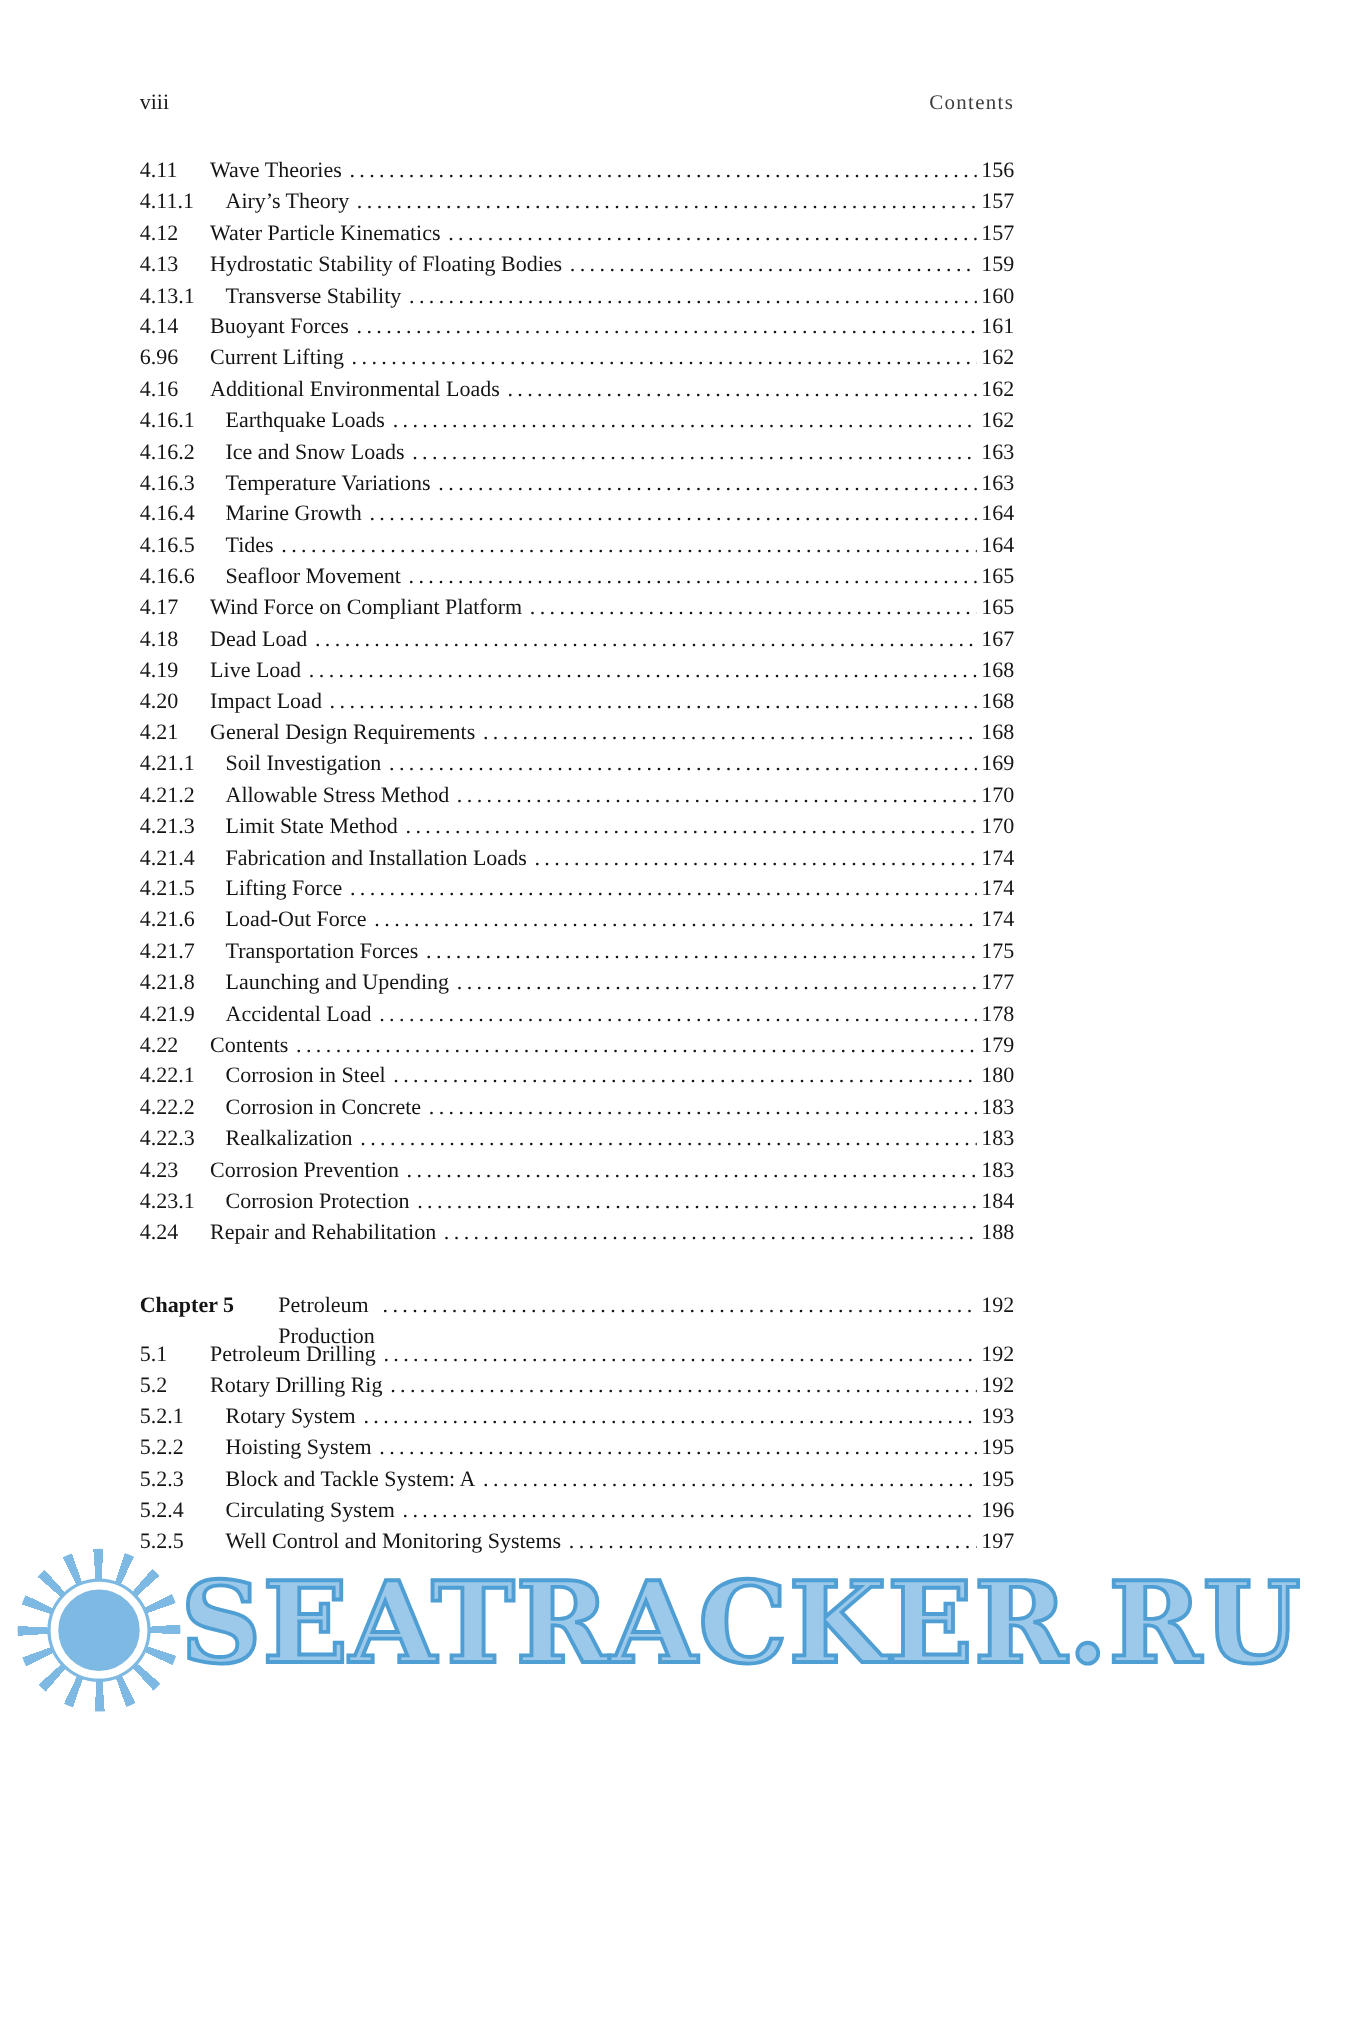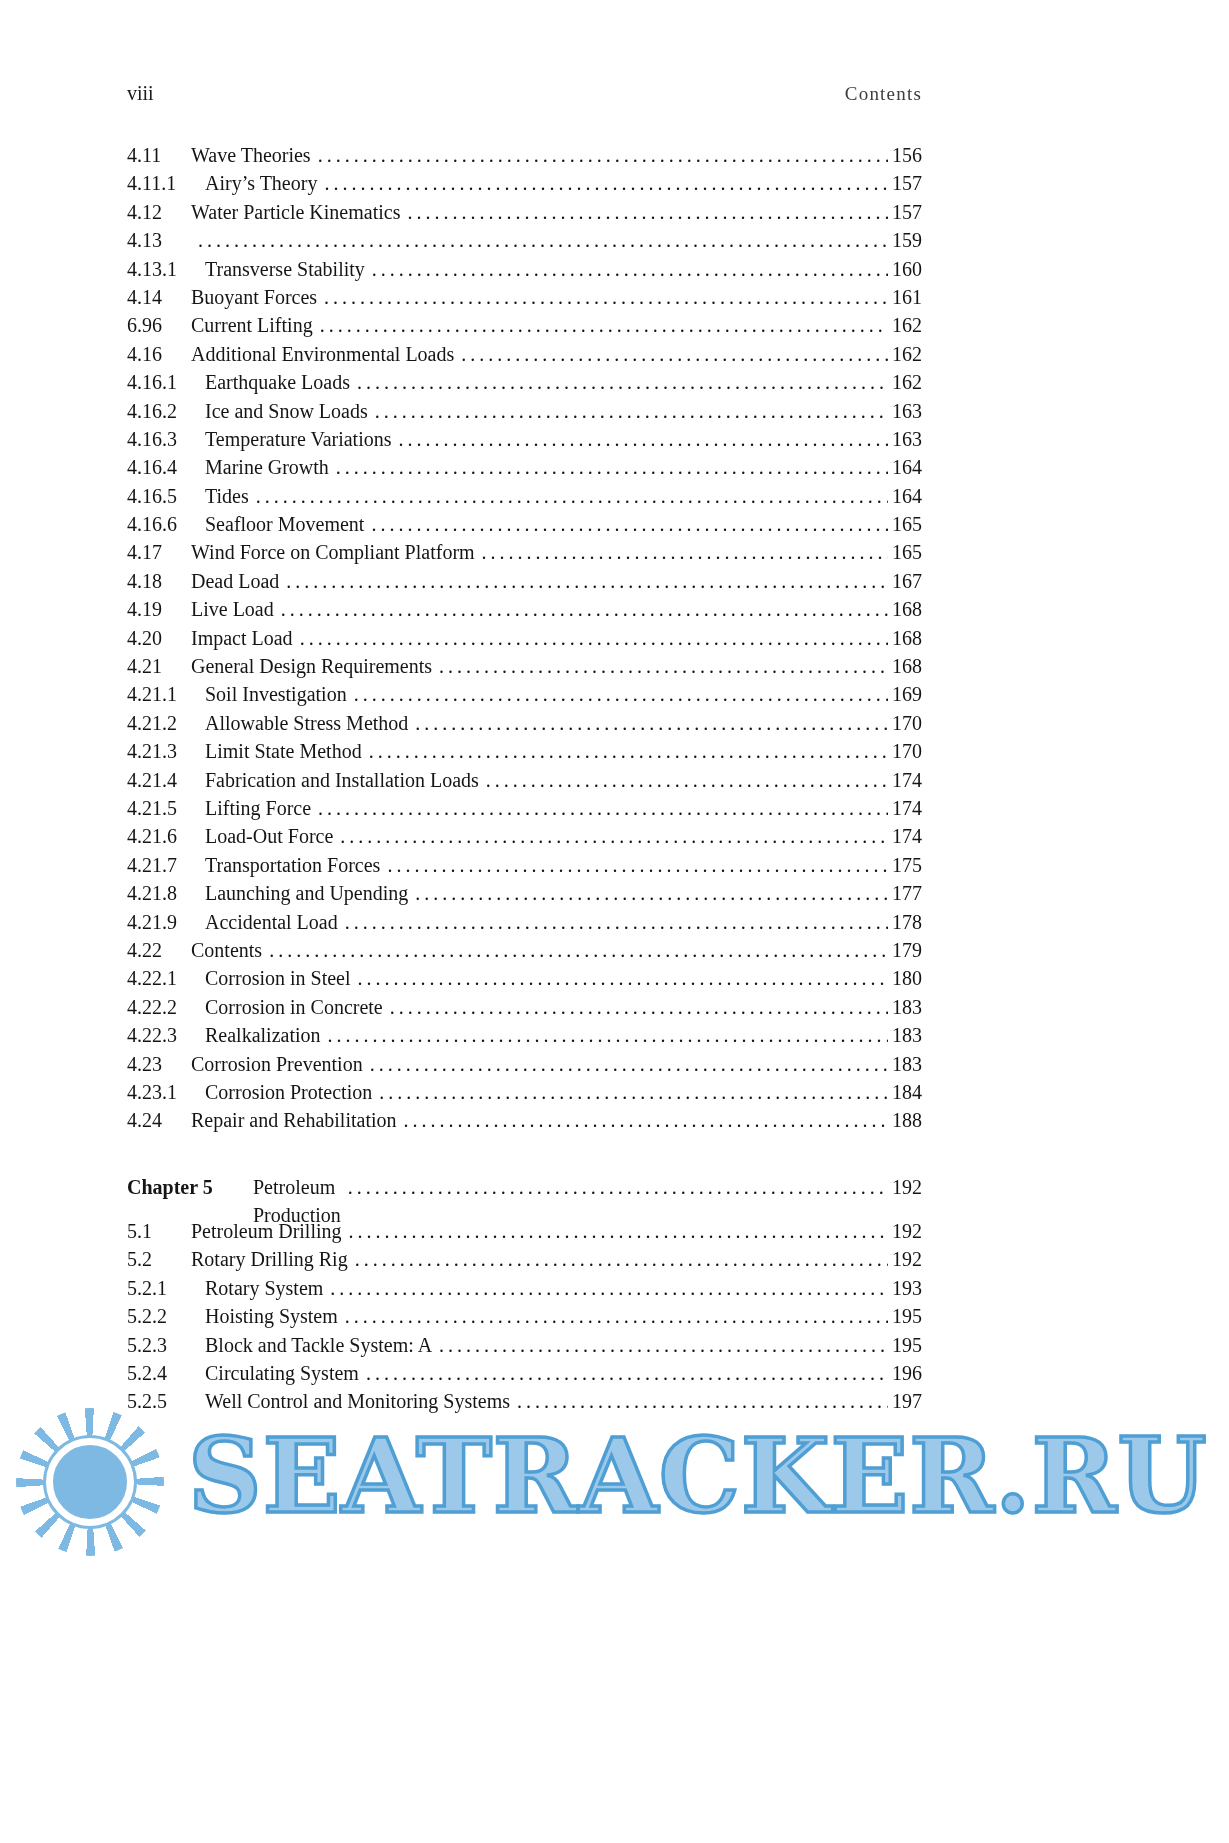--- a/index.html
+++ b/index.html
@@ -90,21 +90,21 @@
     background: #7db9e2;
     border: 7px solid #ffffff;
     box-shadow: 0 0 0 3px #7db9e2;
   }
   .watermark-text {
     font-family: "DejaVu Serif", serif;
     font-weight: bold;
     font-size: 102px;
     line-height: 1;
     white-space: nowrap;
-    margin-left: 24px;
+    margin-left: 0;
     color: #9cc9ea;
     -webkit-text-stroke: 3.5px #4f9fd4;
     letter-spacing: 1px;
     transform: translateY(-6px);
   }
 </style>
 </head>
 <body>
 
 <div>
@@ -130,20 +130,21 @@
           <span class="pagenum">157</span>
         </div>
         <div class="toc-row level1">
           <span class="num">4.12</span>
           <span class="title">Water Particle Kinematics</span>
           <span class="leader">....................................................................................................................................................................................................................................................................</span>
           <span class="pagenum">157</span>
         </div>
         <div class="toc-row level1">
           <span class="num">4.13</span>
+          <span class="title">Hydrostatic Stability of Floating Bodies</span>
           <span class="leader">....................................................................................................................................................................................................................................................................</span>
           <span class="pagenum">159</span>
         </div>
         <div class="toc-row level2">
           <span class="num">4.13.1</span>
           <span class="title">Transverse Stability</span>
           <span class="leader">....................................................................................................................................................................................................................................................................</span>
           <span class="pagenum">160</span>
         </div>
         <div class="toc-row level1">

